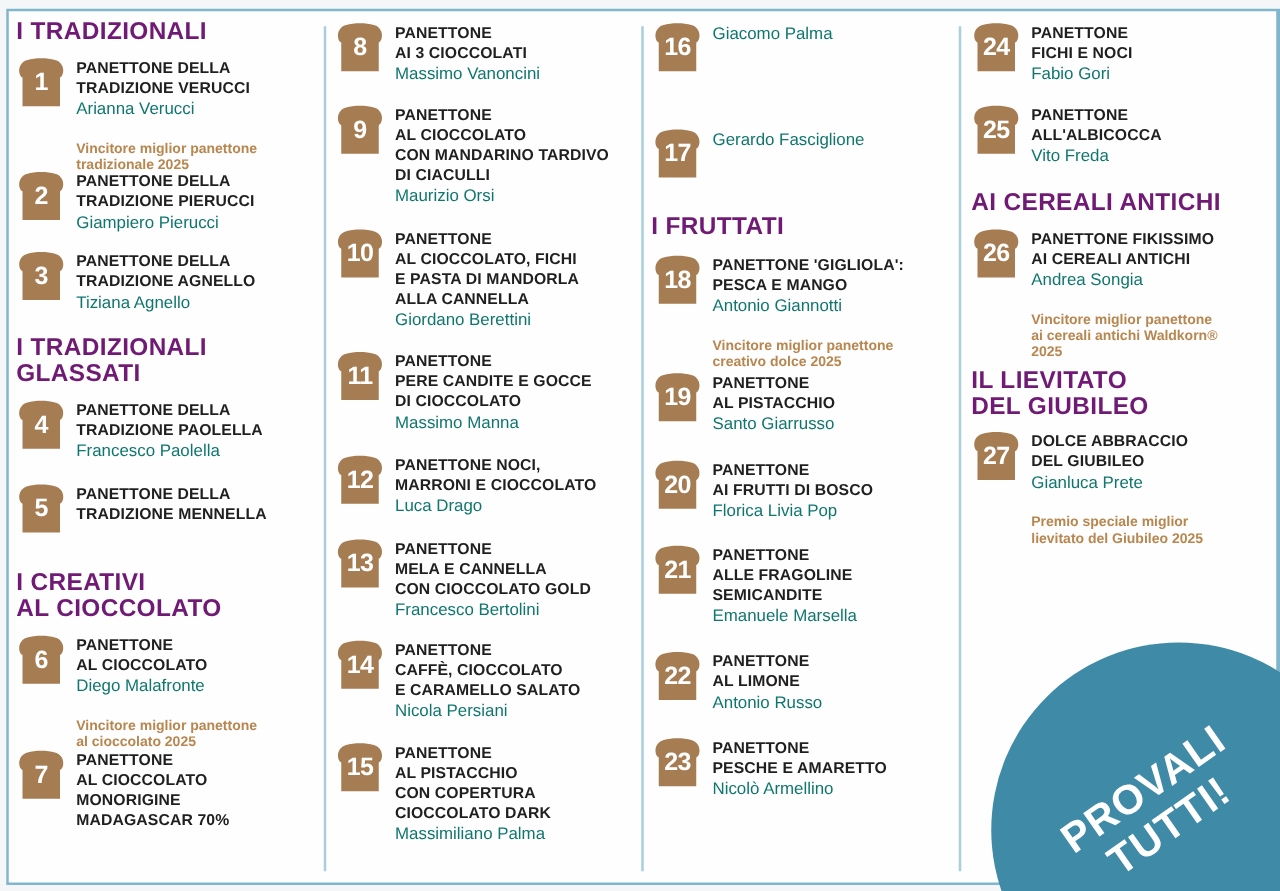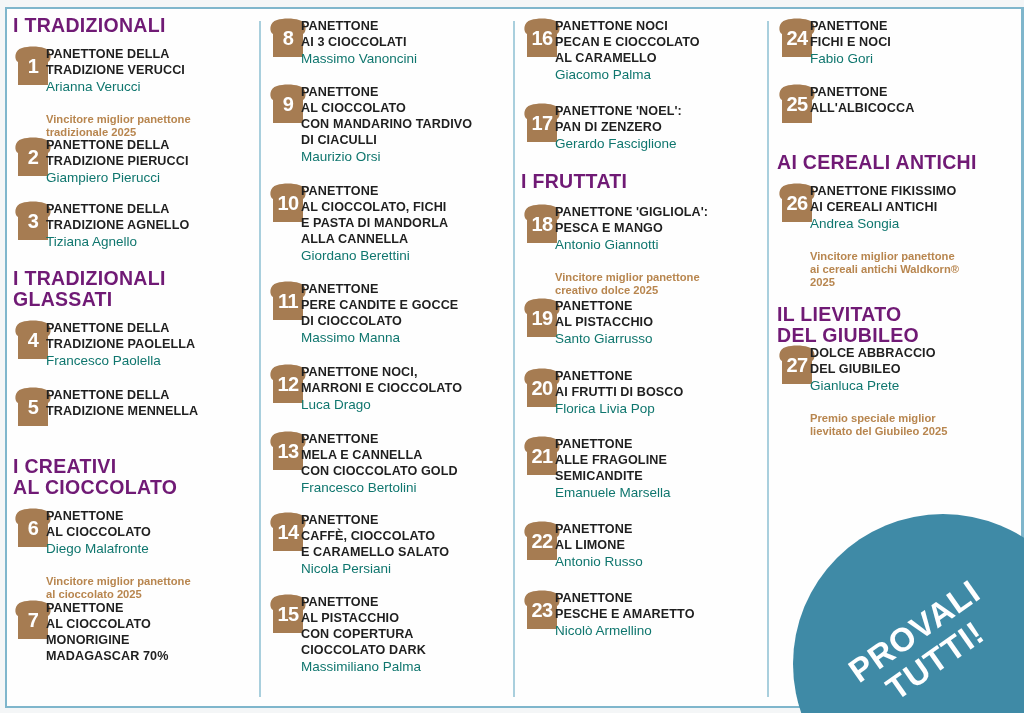--- a/index.html
+++ b/index.html
@@ -4,21 +4,21 @@
 <style>
   html, body { margin:0; padding:0; }
   body { width:1024px; height:713px; position:relative; overflow:hidden; background:#f4f6f7; font-family:"Liberation Sans", sans-serif; }
   .frame { position:absolute; left:5px; top:7px; width:1014px; height:697px; background:#fefefe; border:2px solid #7fb6cc; border-right-width:3px; overflow:hidden; }
   .divider { position:absolute; top:12px; width:2px; height:676px; background:#a9cfdd; }
   .heading { position:absolute; color:#701a75; font-weight:bold; font-size:19.5px; line-height:21px; letter-spacing:0.3px; white-space:nowrap; }
   .item { position:absolute; }
   .badge { position:absolute; left:0; top:0; width:38px; height:40px; }
   .badge svg { position:absolute; left:0; top:0; }
   .badge .num { position:absolute; left:0; top:9px; width:38px; text-align:center; color:#ffffff; font-weight:bold; font-size:20px; line-height:22px; letter-spacing:-0.5px; }
-  .texts { position:absolute; left:32px; top:0; width:200px; }
+  .texts { position:absolute; left:47px; top:0; width:200px; }
   .title { color:#1f1f1f; font-weight:bold; font-size:12.6px; line-height:16px; white-space:pre-line; letter-spacing:0.1px; }
   .author { color:#0f766e; font-size:13.5px; line-height:17px; white-space:nowrap; }
   .award { color:#b8864f; font-weight:bold; font-size:11.2px; line-height:13px; white-space:pre-line; margin-top:18px; }
   .circle { position:absolute; left:793px; top:514px; width:300px; height:300px; border-radius:50%; background:#3f8aa6; }
   .circle-text { position:absolute; left:820px; top:610px; width:210px; transform:rotate(-35deg); transform-origin:center; color:#ffffff; font-weight:bold; font-size:33px; line-height:36px; text-align:center; letter-spacing:1px; }
 </style>
 </head>
 <body>
 
 <div class="frame">
@@ -31,21 +31,21 @@
 <div class="heading" style="left:13px;top:268px;">
   <div>I TRADIZIONALI</div>
   <div>GLASSATI</div>
 </div>
 <div class="heading" style="left:13px;top:456px;">
   <div>I CREATIVI</div>
   <div>AL CIOCCOLATO</div>
 </div>
 <div class="heading" style="left:521px;top:171px;">I FRUTTATI</div>
 <div class="heading" style="left:777px;top:152px;">AI CEREALI ANTICHI</div>
-<div class="heading" style="left:777px;top:304px;">
+<div class="heading" style="left:777px;top:294px;">
   <div>IL LIEVITATO</div>
   <div>DEL GIUBILEO</div>
 </div>
 
 <div id="items">
     <div class="item" style="left: 14px; top: 46px;">
       <div class="badge">
         <svg width="38" height="40" viewBox="0 0 38 40">
           <path d="M4 16 C0 14 0 4 8 2 C14 0 24 0 30 2 C38 4 38 14 34 16 L34 39 L4 39 Z" fill="#a67c52"></path>
         </svg>
@@ -253,36 +253,31 @@
       </div>
     </div>
     <div class="item" style="left: 523px; top: 18px;">
       <div class="badge">
         <svg width="38" height="40" viewBox="0 0 38 40">
           <path d="M4 16 C0 14 0 4 8 2 C14 0 24 0 30 2 C38 4 38 14 34 16 L34 39 L4 39 Z" fill="#a67c52"></path>
         </svg>
         <div class="num">16</div>
       </div>
       <div class="texts">
-        <div class="title">PANETTONE NOCI
-PECAN E CIOCCOLATO
-AL CARAMELLO</div>
         <div class="author">Giacomo Palma</div>
       </div>
     </div>
     <div class="item" style="left: 523px; top: 103px;">
       <div class="badge">
         <svg width="38" height="40" viewBox="0 0 38 40">
           <path d="M4 16 C0 14 0 4 8 2 C14 0 24 0 30 2 C38 4 38 14 34 16 L34 39 L4 39 Z" fill="#a67c52"></path>
         </svg>
         <div class="num">17</div>
       </div>
       <div class="texts">
-        <div class="title">PANETTONE 'NOEL':
-PAN DI ZENZERO</div>
         <div class="author">Gerardo Fasciglione</div>
       </div>
     </div>
     <div class="item" style="left: 523px; top: 204px;">
       <div class="badge">
         <svg width="38" height="40" viewBox="0 0 38 40">
           <path d="M4 16 C0 14 0 4 8 2 C14 0 24 0 30 2 C38 4 38 14 34 16 L34 39 L4 39 Z" fill="#a67c52"></path>
         </svg>
         <div class="num">18</div>
       </div>
@@ -376,20 +371,21 @@
     <div class="item" style="left: 778px; top: 84px;">
       <div class="badge">
         <svg width="38" height="40" viewBox="0 0 38 40">
           <path d="M4 16 C0 14 0 4 8 2 C14 0 24 0 30 2 C38 4 38 14 34 16 L34 39 L4 39 Z" fill="#a67c52"></path>
         </svg>
         <div class="num">25</div>
       </div>
       <div class="texts">
         <div class="title">PANETTONE
 ALL'ALBICOCCA</div>
+        <div class="author">Vito Freda</div>
       </div>
     </div>
     <div class="item" style="left: 778px; top: 183px;">
       <div class="badge">
         <svg width="38" height="40" viewBox="0 0 38 40">
           <path d="M4 16 C0 14 0 4 8 2 C14 0 24 0 30 2 C38 4 38 14 34 16 L34 39 L4 39 Z" fill="#a67c52"></path>
         </svg>
         <div class="num">26</div>
       </div>
       <div class="texts">

